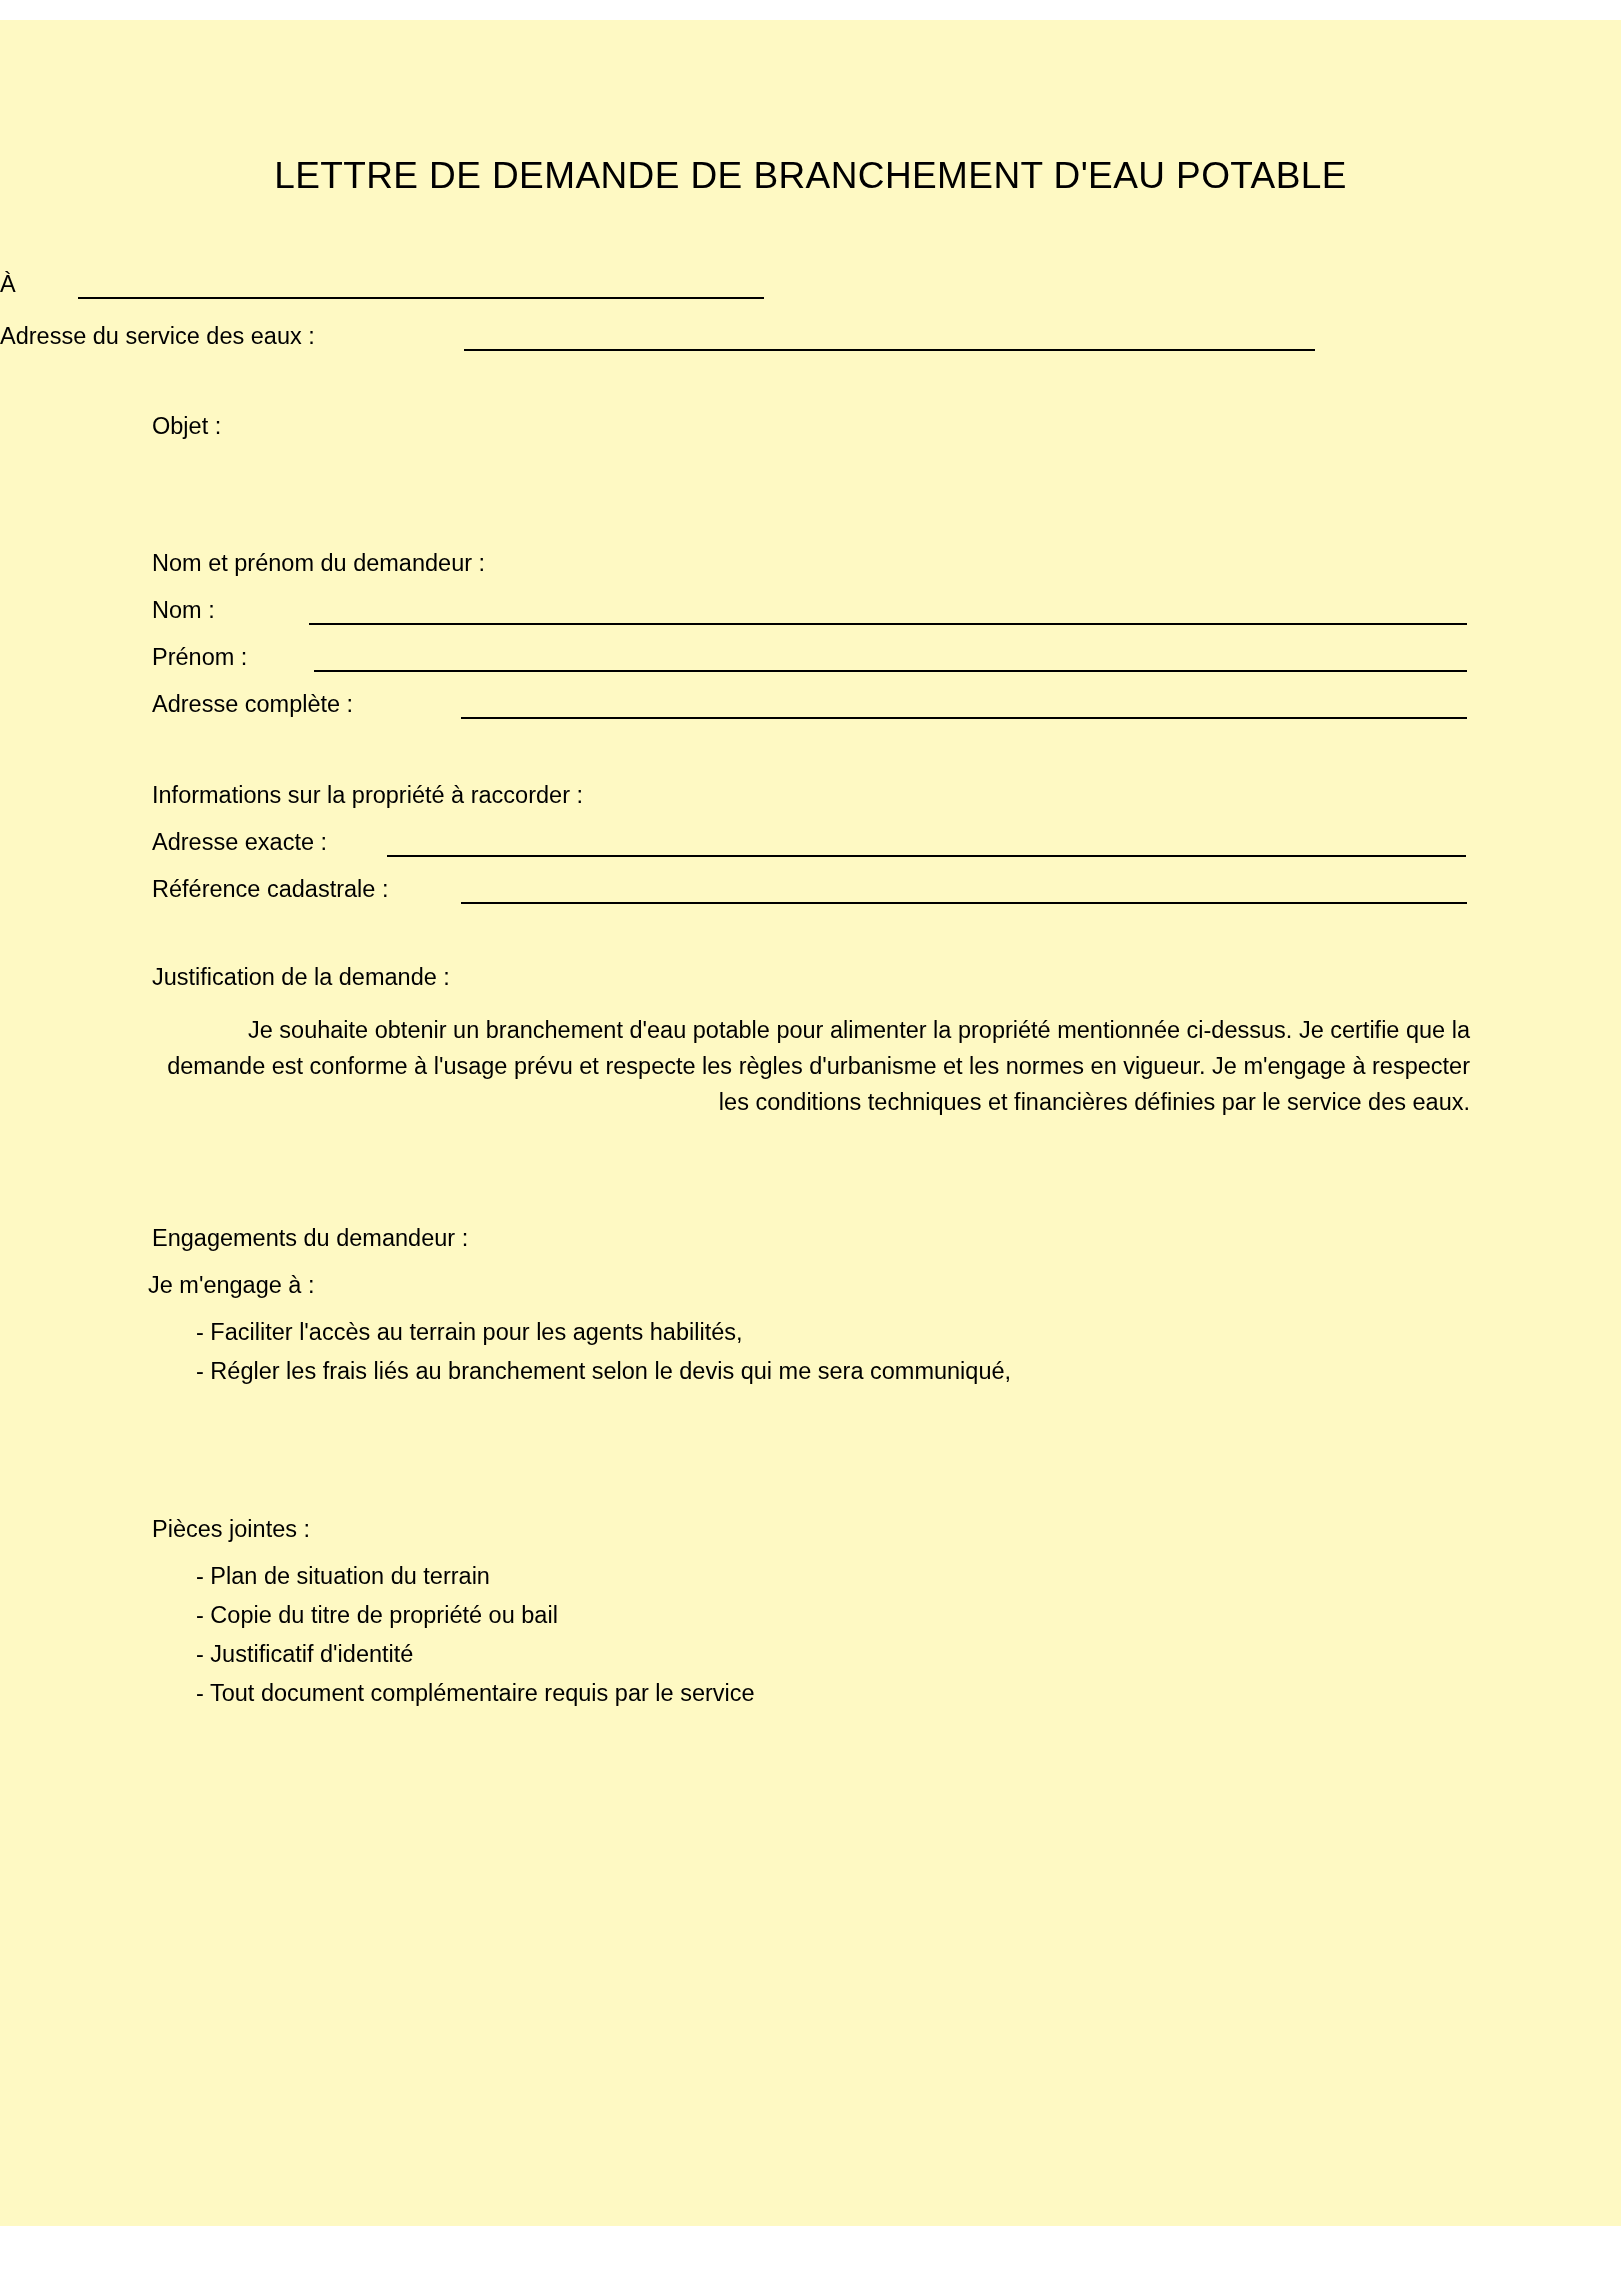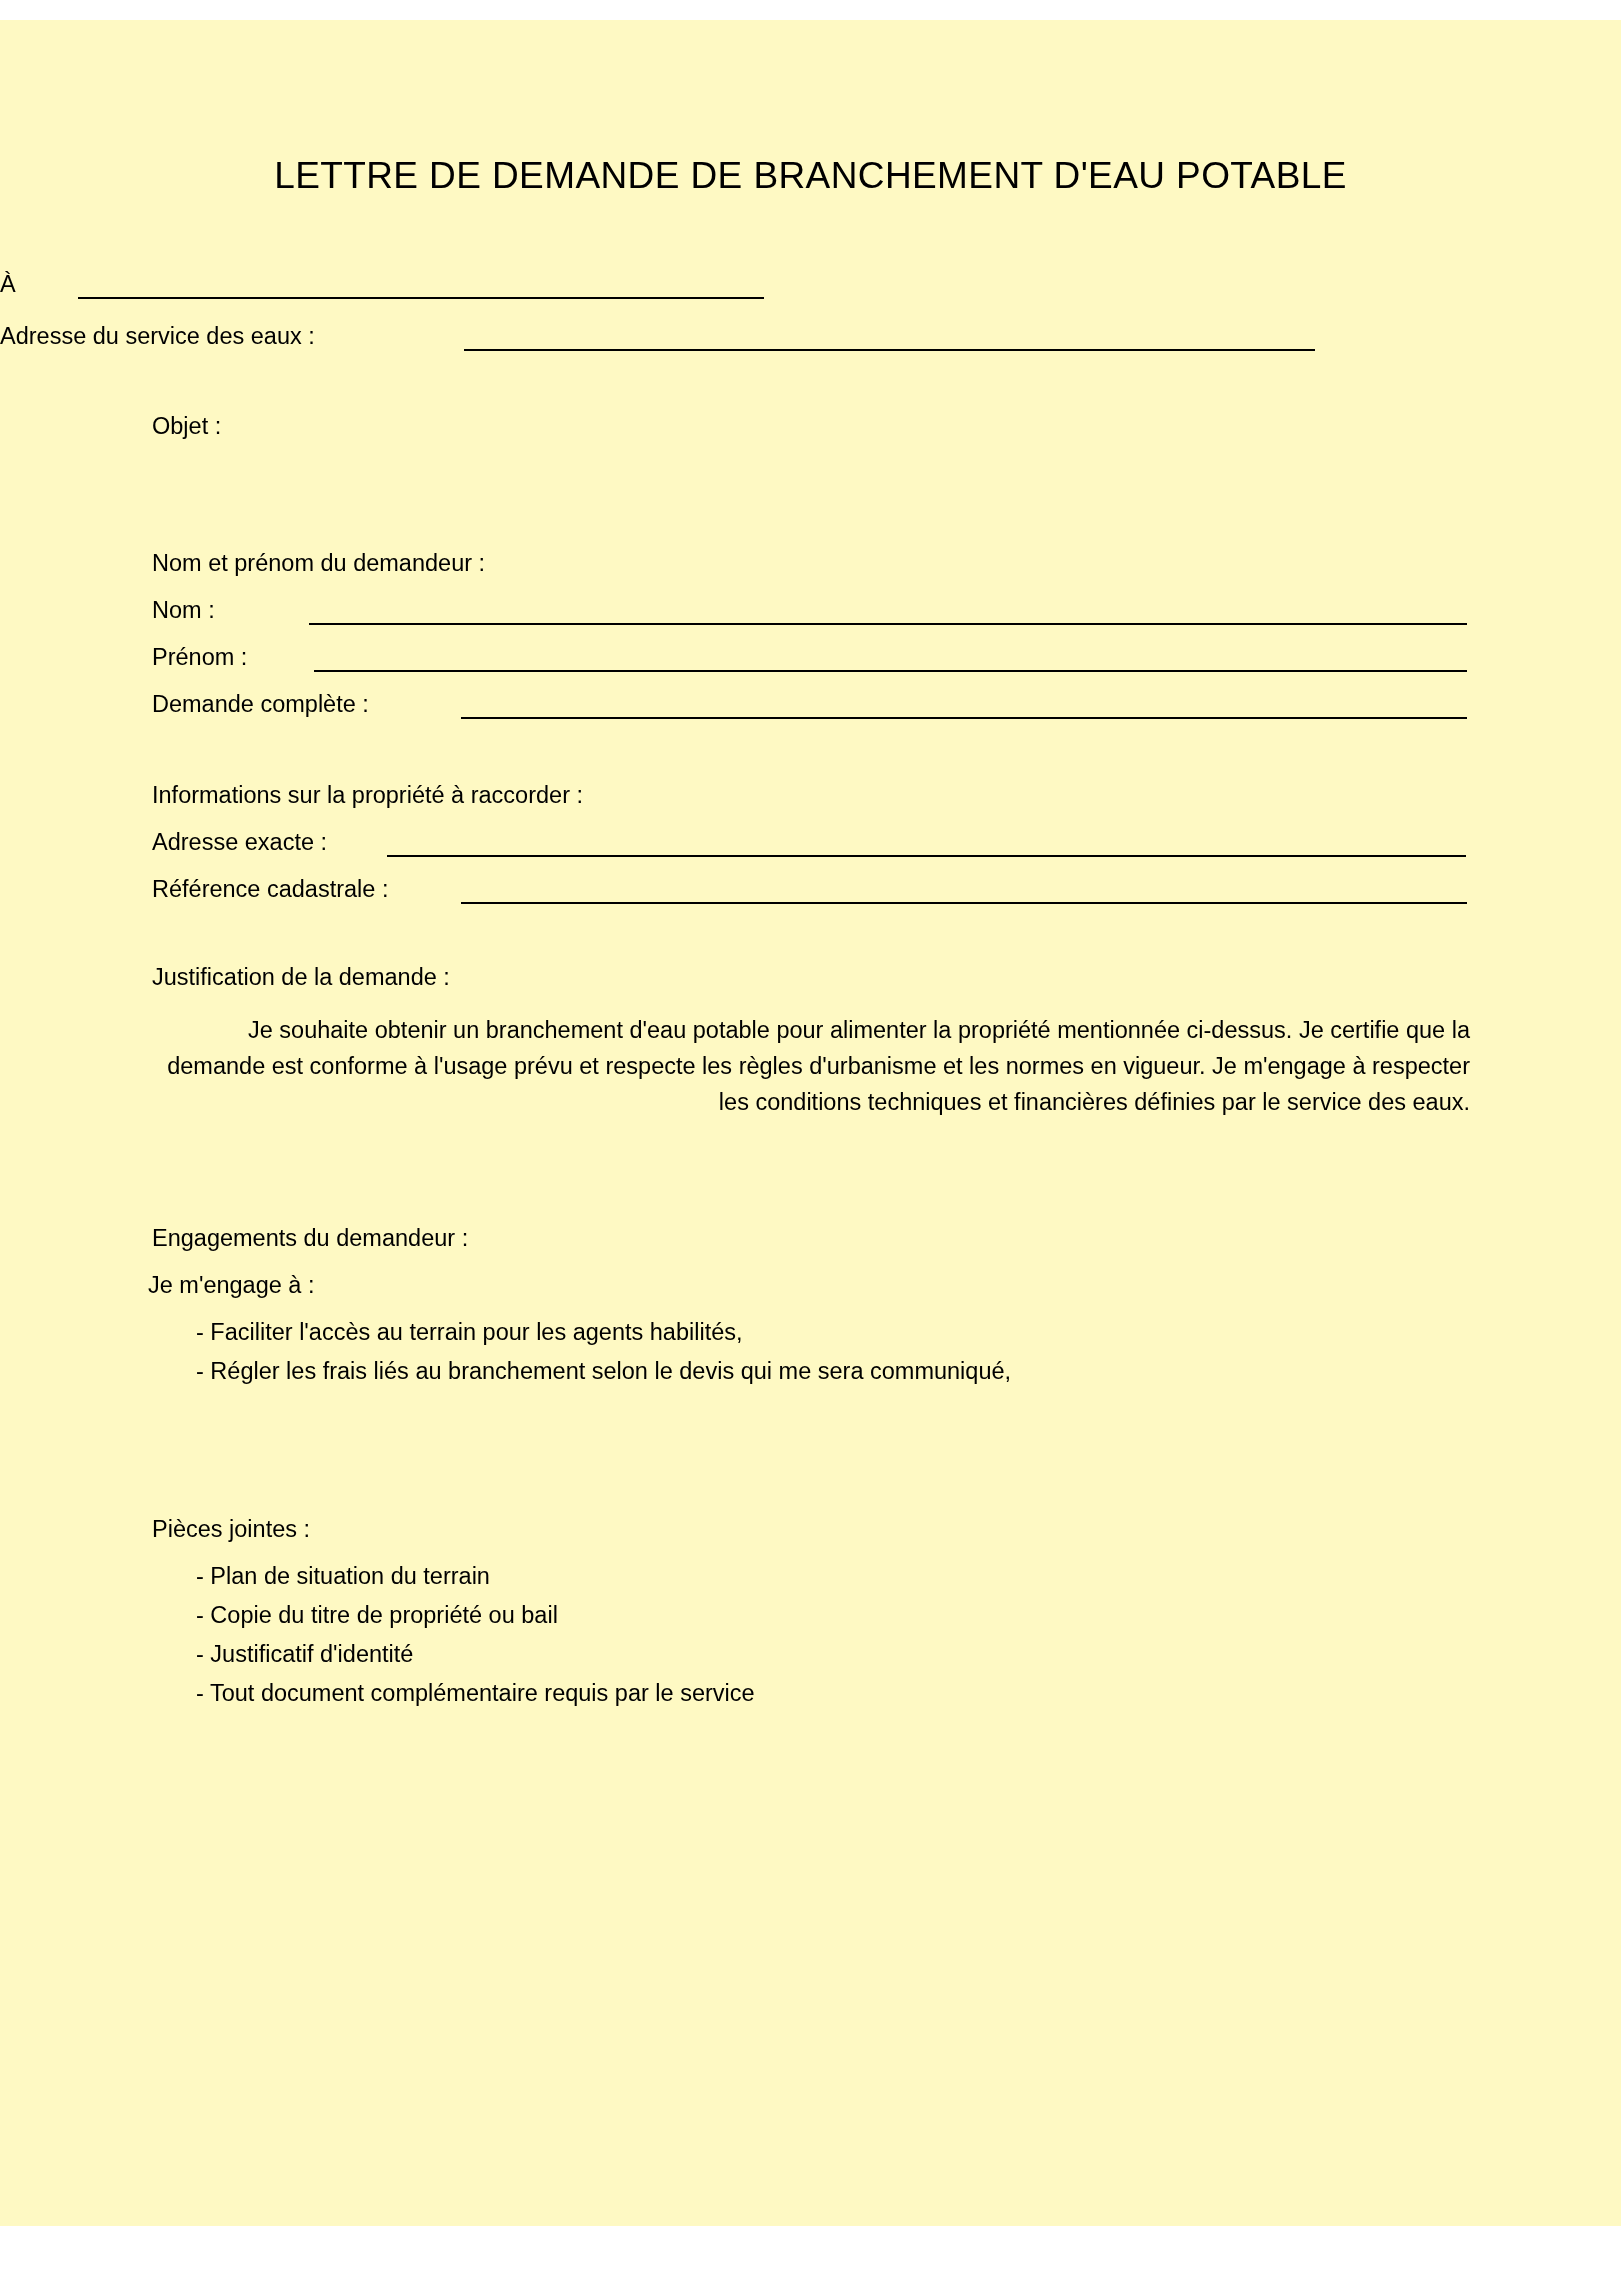--- a/index.html
+++ b/index.html
@@ -109,21 +109,21 @@
     <span class="label">Nom :</span>
     <span class="rule" style="left:157px; top:27.4px; width:1158px;"></span>
   </div>
 
   <div class="field" style="top:623px; left:152px;">
     <span class="label">Prénom :</span>
     <span class="rule" style="left:162px; top:27.4px; width:1153px;"></span>
   </div>
 
   <div class="field" style="top:670px; left:152px;">
-    <span class="label">Demande complète :</span>
+    <span class="label">Adresse complète :</span>
     <span class="rule" style="left:309px; top:27.4px; width:1006px;"></span>
   </div>
 
   <div class="line" style="top:761px; left:152px;">Informations sur la propriété à raccorder :</div>
 
   <div class="field" style="top:808px; left:152px;">
     <span class="label">Adresse exacte :</span>
     <span class="rule" style="left:235px; top:27.4px; width:1079px;"></span>
   </div>
 

